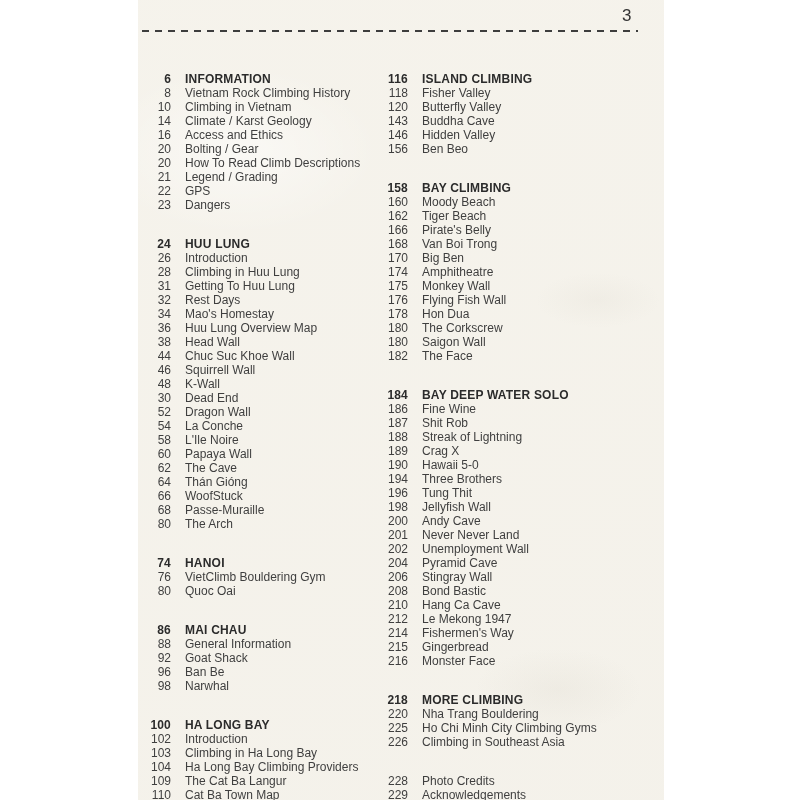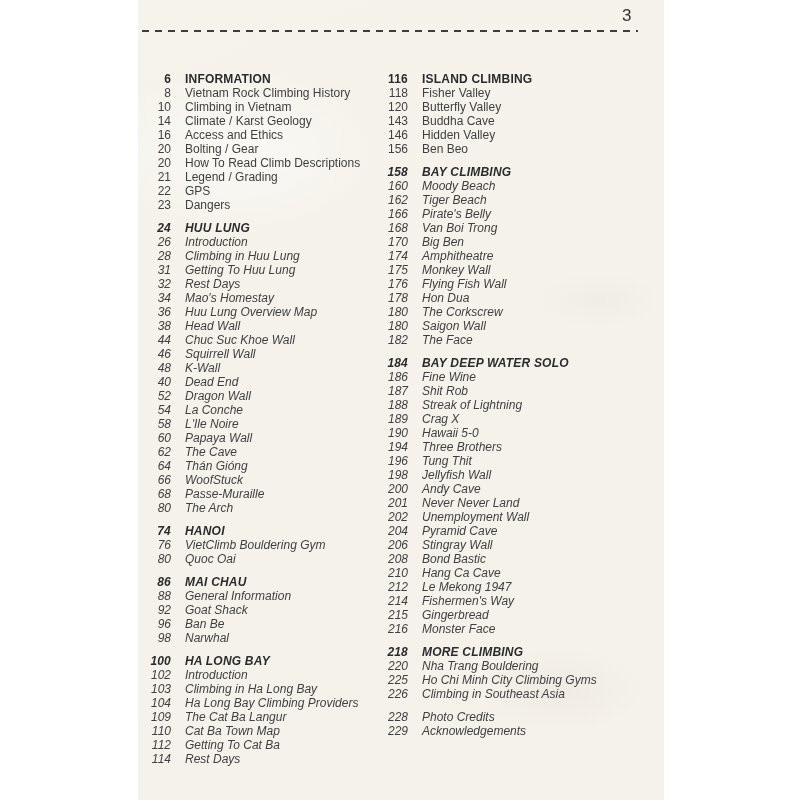--- a/index.html
+++ b/index.html
@@ -39,21 +39,21 @@
     height: 2px;
     background: repeating-linear-gradient(to right, #3d3d3d 0 7px, rgba(0,0,0,0) 7px 13px);
   }
   .toc-col {
     position: absolute;
     top: 72px;
     width: 260px;
   }
   .toc-col.left  { left: 0; }
   .toc-col.right { left: 237px; }
-  .toc-section + .toc-section { margin-top: 9px; font-style: italic; }
+  .toc-section + .toc-section { margin-top: 25px; }
   .toc-row {
     display: flex;
     align-items: baseline;
     height: 14px;
     line-height: 14px;
     font-size: 12px;
     color: #3f3f3f;
     white-space: nowrap;
   }
   .toc-row .num {
@@ -158,21 +158,21 @@
         </div>
         <div class="toc-row">
           <span class="num">46</span>
           <span class="title">Squirrell Wall</span>
         </div>
         <div class="toc-row">
           <span class="num">48</span>
           <span class="title">K-Wall</span>
         </div>
         <div class="toc-row">
-          <span class="num">40</span>
+          <span class="num">30</span>
           <span class="title">Dead End</span>
         </div>
         <div class="toc-row">
           <span class="num">52</span>
           <span class="title">Dragon Wall</span>
         </div>
         <div class="toc-row">
           <span class="num">54</span>
           <span class="title">La Conche</span>
         </div>

